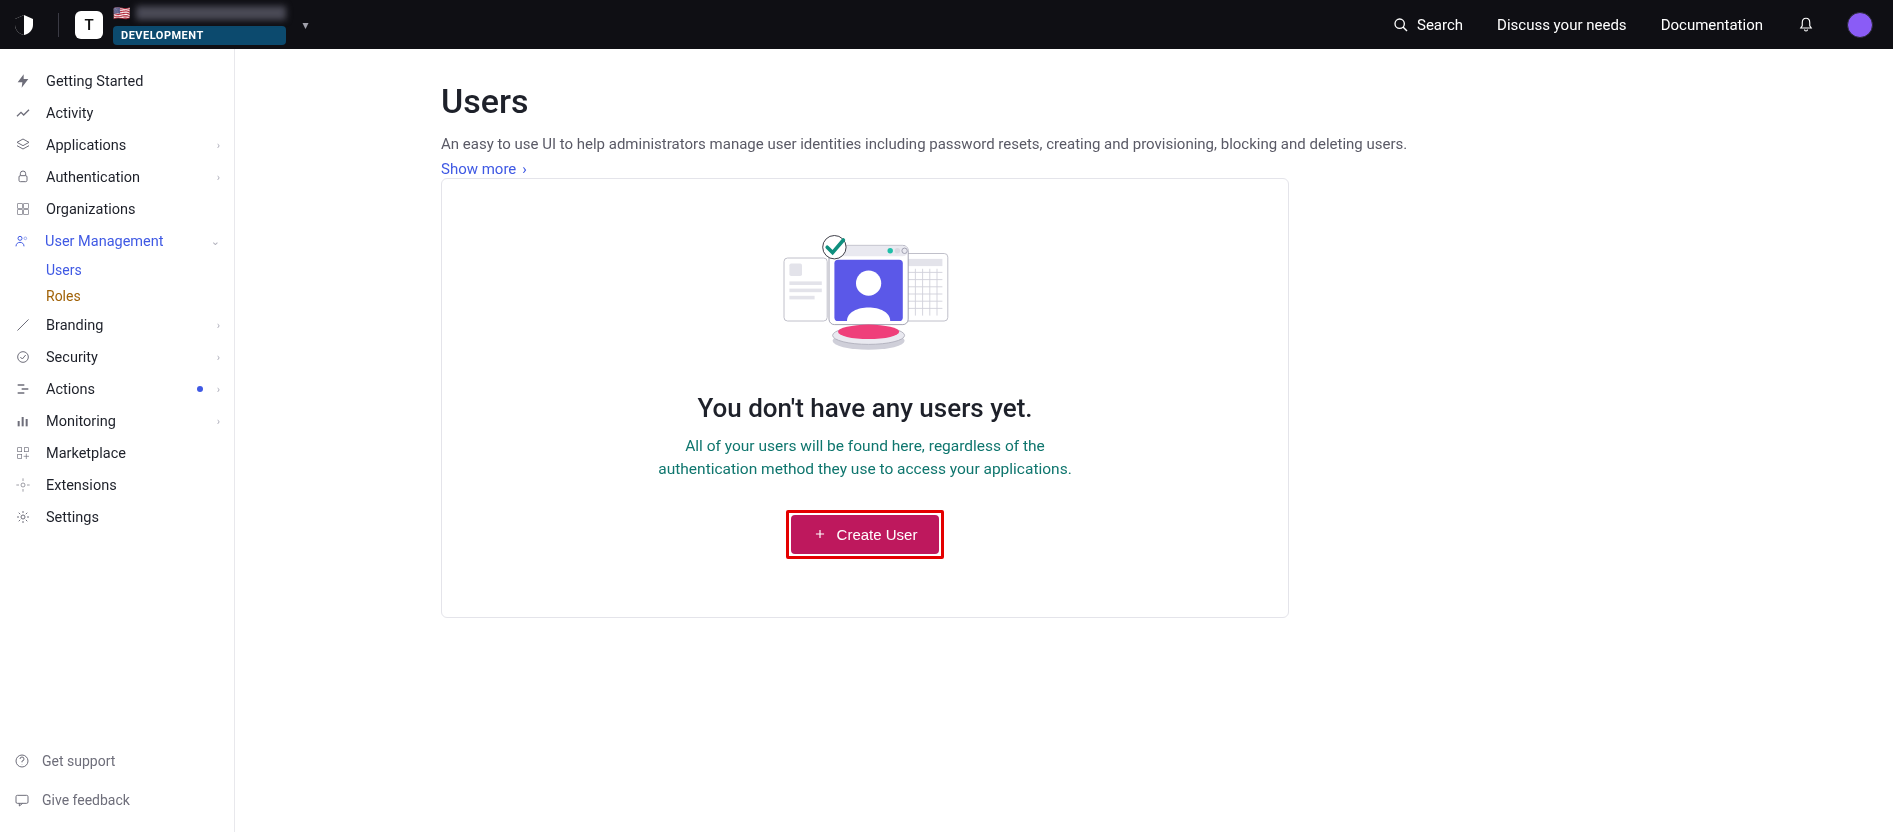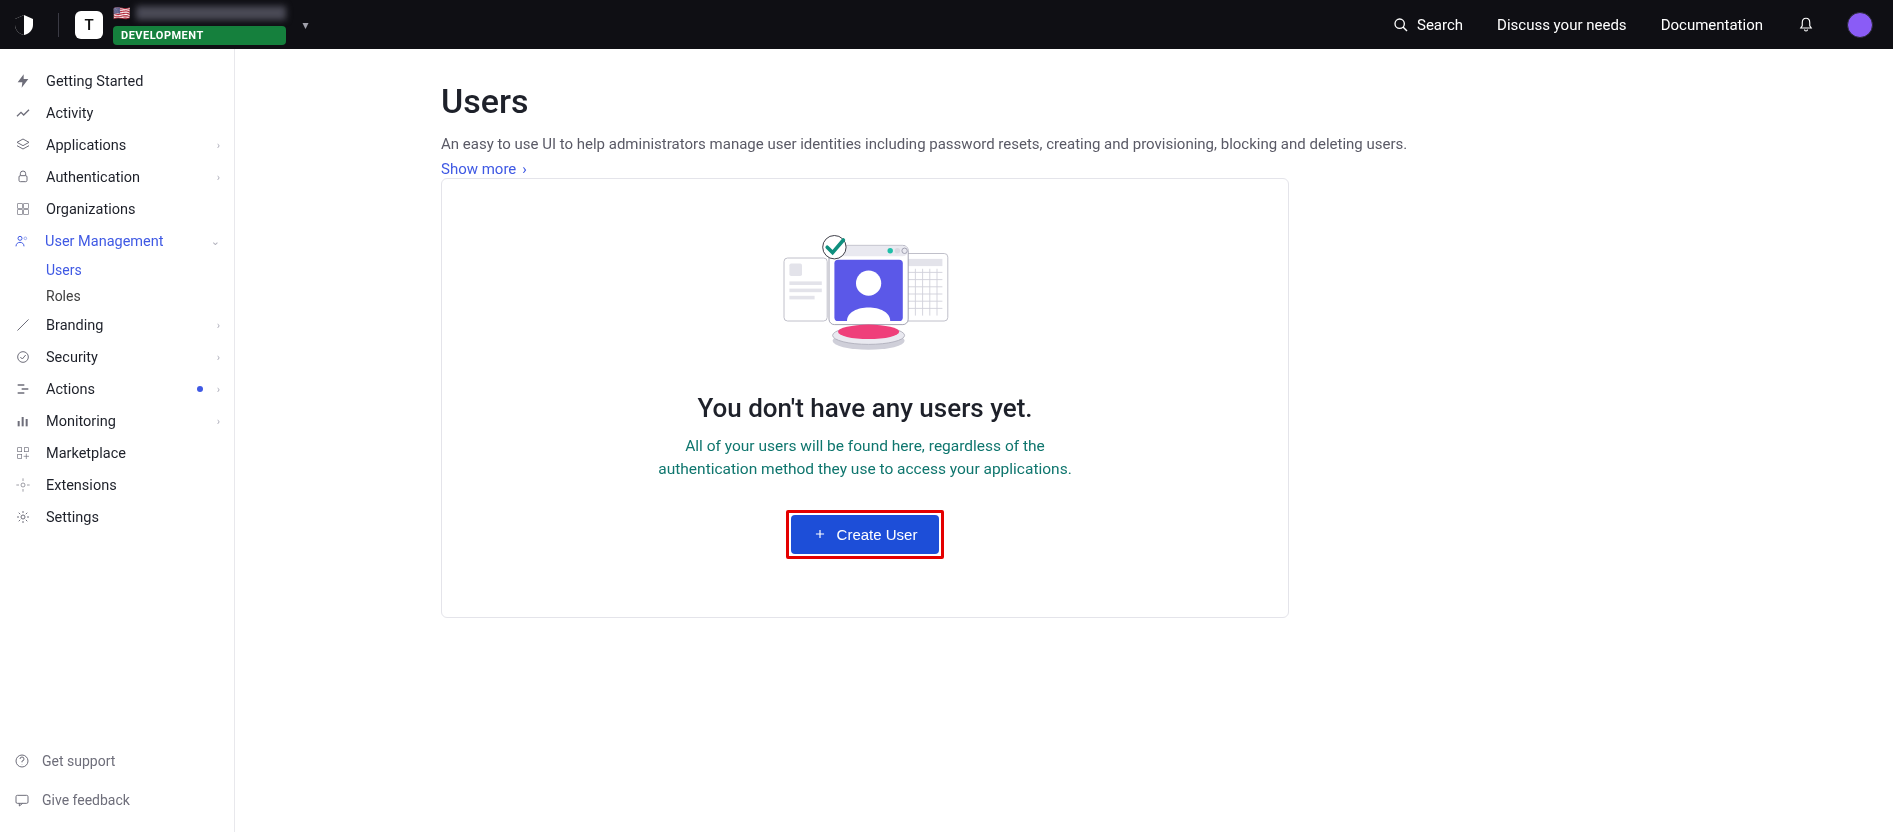--- a/index.html
+++ b/index.html
@@ -4,21 +4,21 @@
 <style>
   * { box-sizing: border-box; margin: 0; padding: 0; }
   body { font-family: -apple-system, BlinkMacSystemFont, "Segoe UI", Roboto, Helvetica, Arial, sans-serif; background:#fff; color:#1e212a; width:1893px; height:832px; overflow:hidden;}
   
   .header { height:49px; background:#0f0f14; display:flex; align-items:center; padding:0 20px 0 12px; color:#fff; }
   .logo { width:24px; height:24px; margin-right:12px; display:flex; align-items:center; justify-content:center;}
   .vdiv { width:1px; height:24px; background:#3a3a44; margin:0 16px 0 10px;}
   .tenant-badge { width:28px; height:28px; border-radius:6px; background:#fff; color:#111; display:flex; align-items:center; justify-content:center; font-weight:600; font-size:15px; margin-right:10px;}
   .flag { font-size:14px; margin-right:6px; filter:none;}
   .tenant-text { height:14px; width:150px; background:#4a4a56; border-radius:2px; filter:blur(3px);}
-  .env-tag { display:inline-block; font-size:11px; font-weight:700; background:#15803d; color:#fff; padding:3px 8px; border-radius:4px; letter-spacing:.5px; margin-top:1px;}
+  .env-tag { display:inline-block; font-size:11px; font-weight:700; background:#0c4a6e; color:#fff; padding:3px 8px; border-radius:4px; letter-spacing:.5px; margin-top:1px;}
   .tenant-col { display:flex; flex-direction:column; gap:4px; }
   .tenant-row { display:flex; align-items:center;}
   .chevdown { margin-left:16px; color:#a0a0aa; font-size:12px;}
   .hspacer { flex:1;}
   .hnav { display:flex; align-items:center; gap:34px; }
   .hnav a { color:#fff; text-decoration:none; font-size:15px;}
   .search-link { display:flex; align-items:center; gap:8px;}
   .bell { width:18px; height:18px; display:flex; align-items:center; justify-content:center; color:#fff;}
   .avatar { width:26px; height:26px; border-radius:50%; background:#8a5cf6; margin-left:4px; border:1px solid #2a2a34;}
   .right-icons { display:flex; align-items:center; gap:28px; margin-left:34px;}
@@ -26,36 +26,36 @@
   .shell { display:flex; height:calc(832px - 49px);}
   .sidebar { width:235px; border-right:1px solid #e8e8ec; display:flex; flex-direction:column; padding-top:16px;}
   .nav { flex:1; overflow:auto;}
   .nav-item { display:flex; align-items:center; padding:7px 14px; gap:14px; font-size:14.5px; color:#1e212a; cursor:pointer; position:relative;justify-content:space-between; }
   .nav-item .nicon { width:18px; height:18px; display:flex; align-items:center; justify-content:center; color:#6e6e7a; flex-shrink:0;}
   .nav-item .nlabel { flex:1;}
   .nav-item .nchev { color:#b0b0bc; font-size:11px;}
   .nav-item.active { color:#3f59e4;padding-left:13px;}
   .nav-item.active .nicon{ color:#3f59e4;}
   .subnav { padding-left:0;}
-  .sub-item { padding:5px 14px 5px 46px; font-size:14px; color:#404040; cursor:pointer;}
+  .sub-item { padding:5px 14px 5px 46px; font-size:14px; color:#a16207; cursor:pointer;}
   .sub-item.active { color:#3f59e4;}
   .dot { width:6px; height:6px; background:#3f59e4; border-radius:50%; margin-left:6px;}
   .sidebar-footer { padding:10px 14px 24px; display:flex; flex-direction:column; gap:23px;}
   .sf-item { display:flex; align-items:center; gap:12px; color:#6e6e7a; font-size:14px; cursor:pointer;}
   
   .main { flex:1; padding:32px 40px 0 206px; overflow:auto;}
   .page-title { font-size:34px; font-weight:500; margin-bottom:14px;}
   .page-desc { font-size:15px; color:#5a5a66; margin-bottom:6px;}
   .show-more { color:#3f59e4; font-size:15px; display:inline-flex; align-items:center; gap:6px; cursor:pointer; }
   .card { border:1px solid #e4e4ea; border-radius:6px; padding:50px 40px 58px; width:848px; display:flex; flex-direction:column; align-items:center;}
   .illu { width:180px; height:130px; margin-bottom:34px; position:relative;}
   .illu svg{ width:100%; height:100%;}
   .empty-title { font-size:26px; font-weight:500; margin-bottom:12px;}
   .empty-desc { font-size:15.5px; color:#0f766e; text-align:center; line-height:1.5; max-width:460px; margin-bottom:28px;}
-  .primary-btn { background:#1d4ed8; color:#fff; border:none; padding:11px 22px; border-radius:4px; font-size:15px; font-weight:500; display:inline-flex; align-items:center; gap:10px; cursor:pointer;}
+  .primary-btn { background:#be185d; color:#fff; border:none; padding:11px 22px; border-radius:4px; font-size:15px; font-weight:500; display:inline-flex; align-items:center; gap:10px; cursor:pointer;}
   .highlight-box { border:3px solid #e40000; padding:2px; border-radius:2px; display:inline-block;}
   .sicon{width:16px;height:16px;}
 </style>
 </head>
 <body>
 
 <div class="header">
   <div class="logo">
     <svg viewBox="0 0 24 24">
         <path d="M12 2 L21 6 V12 C21 17 17 21 12 22 C7 21 3 17 3 12 V6 Z" fill="#fff"></path>

